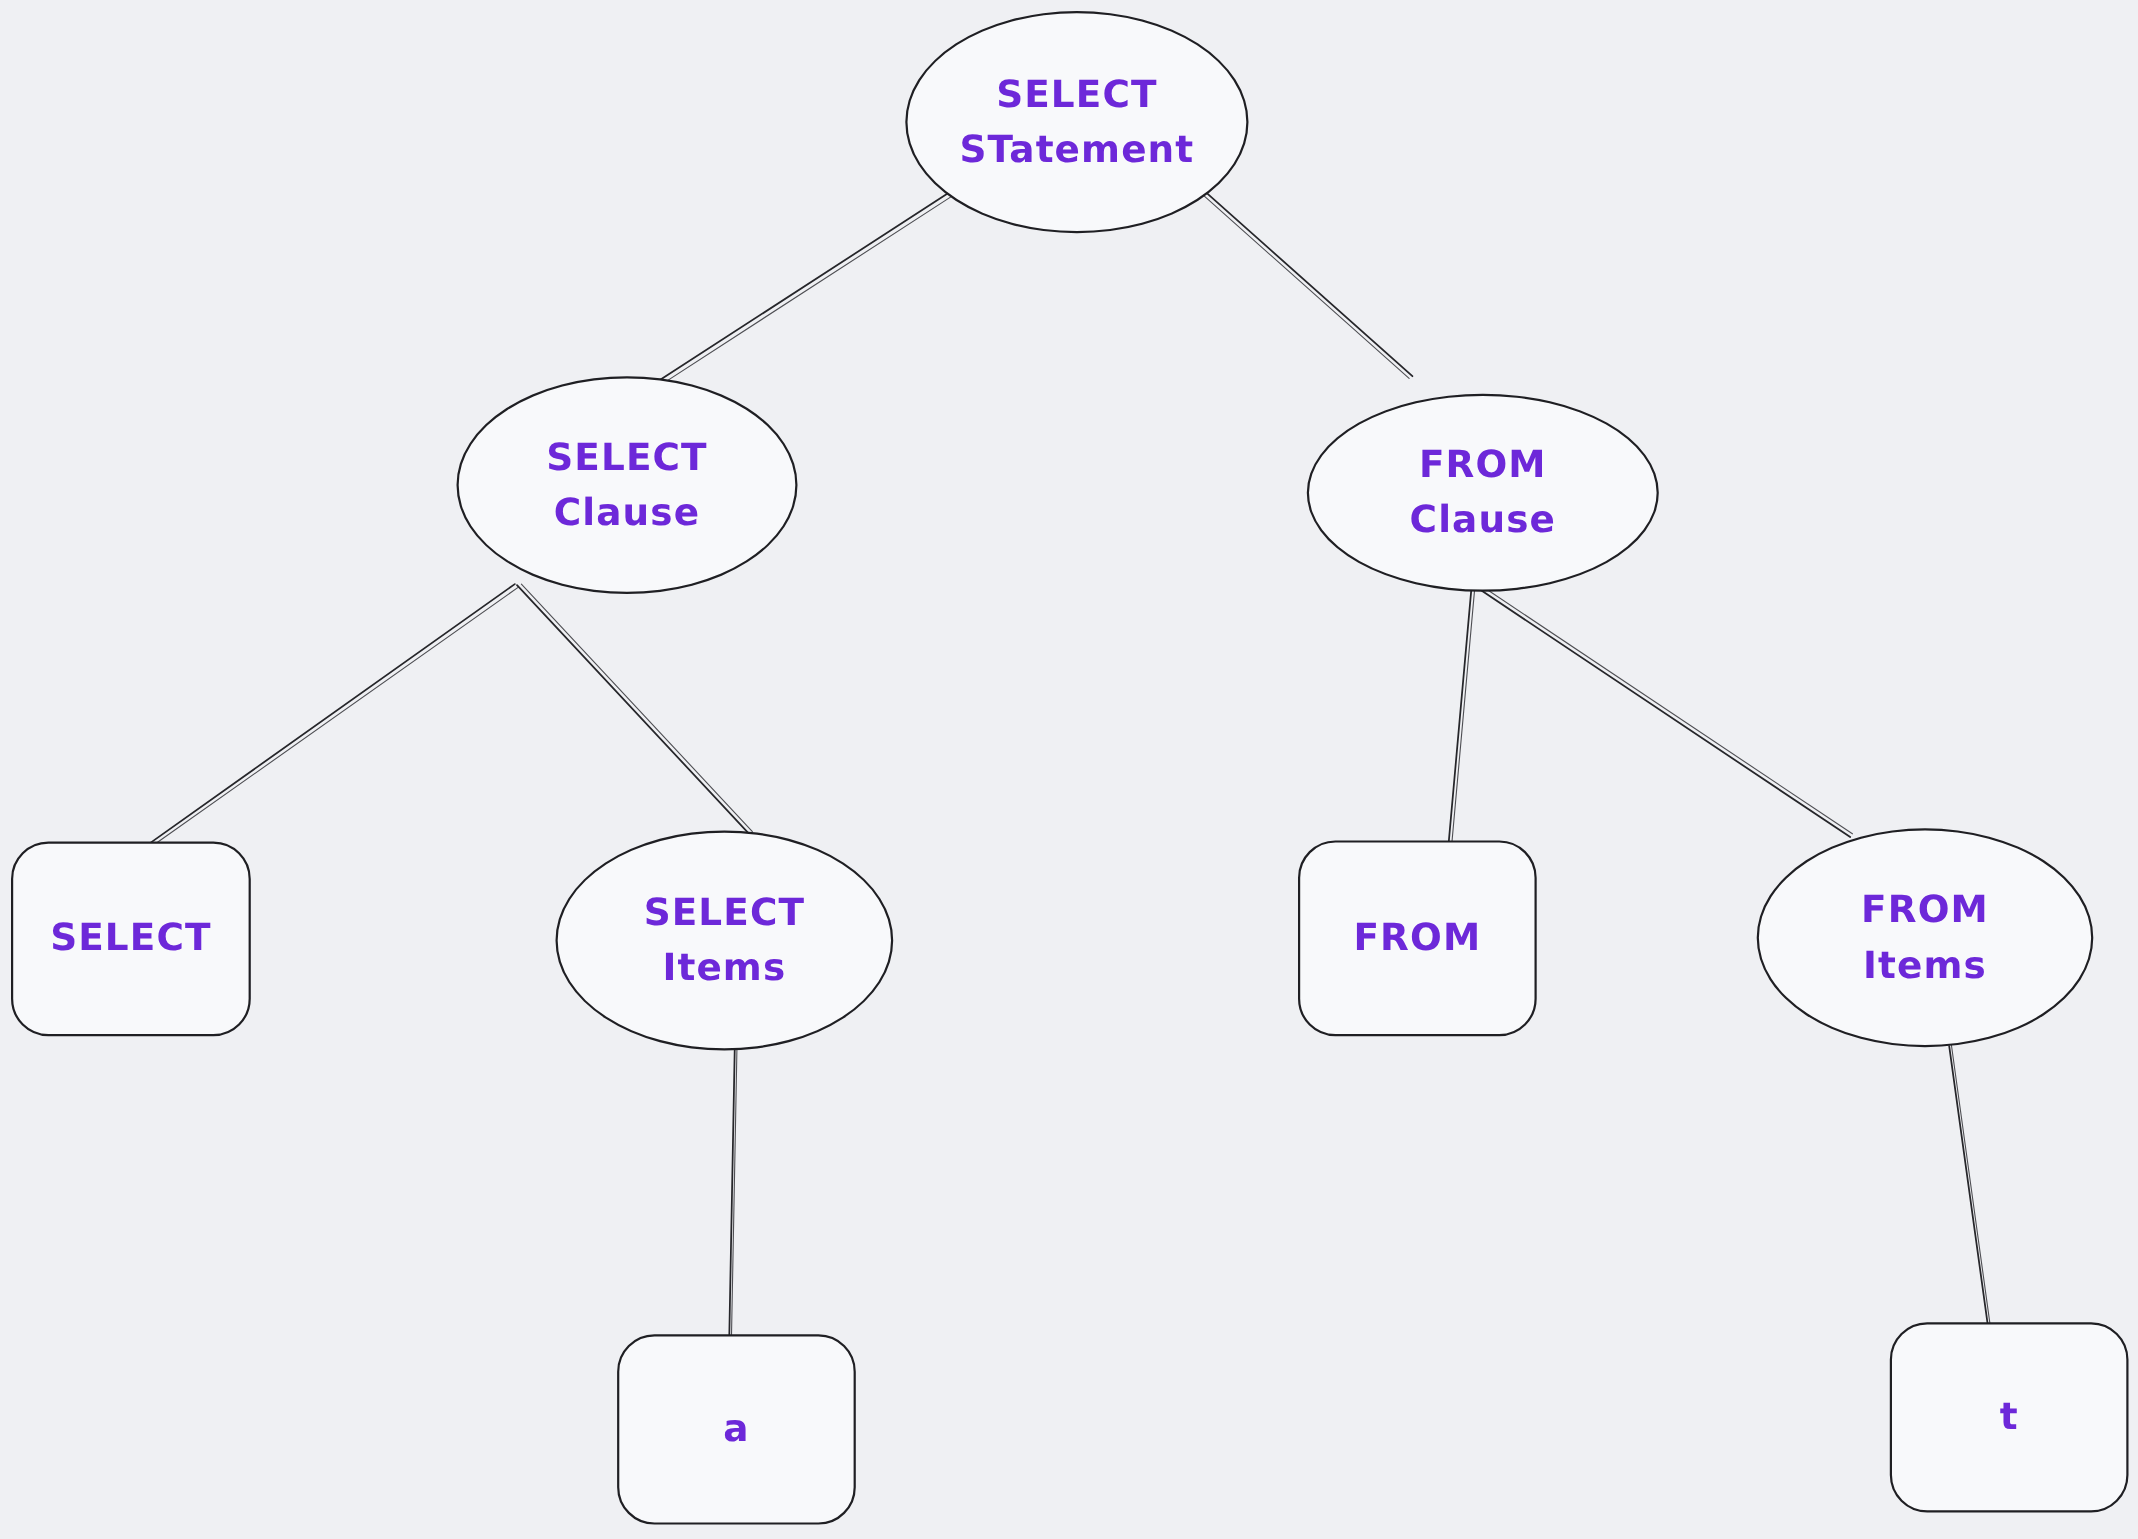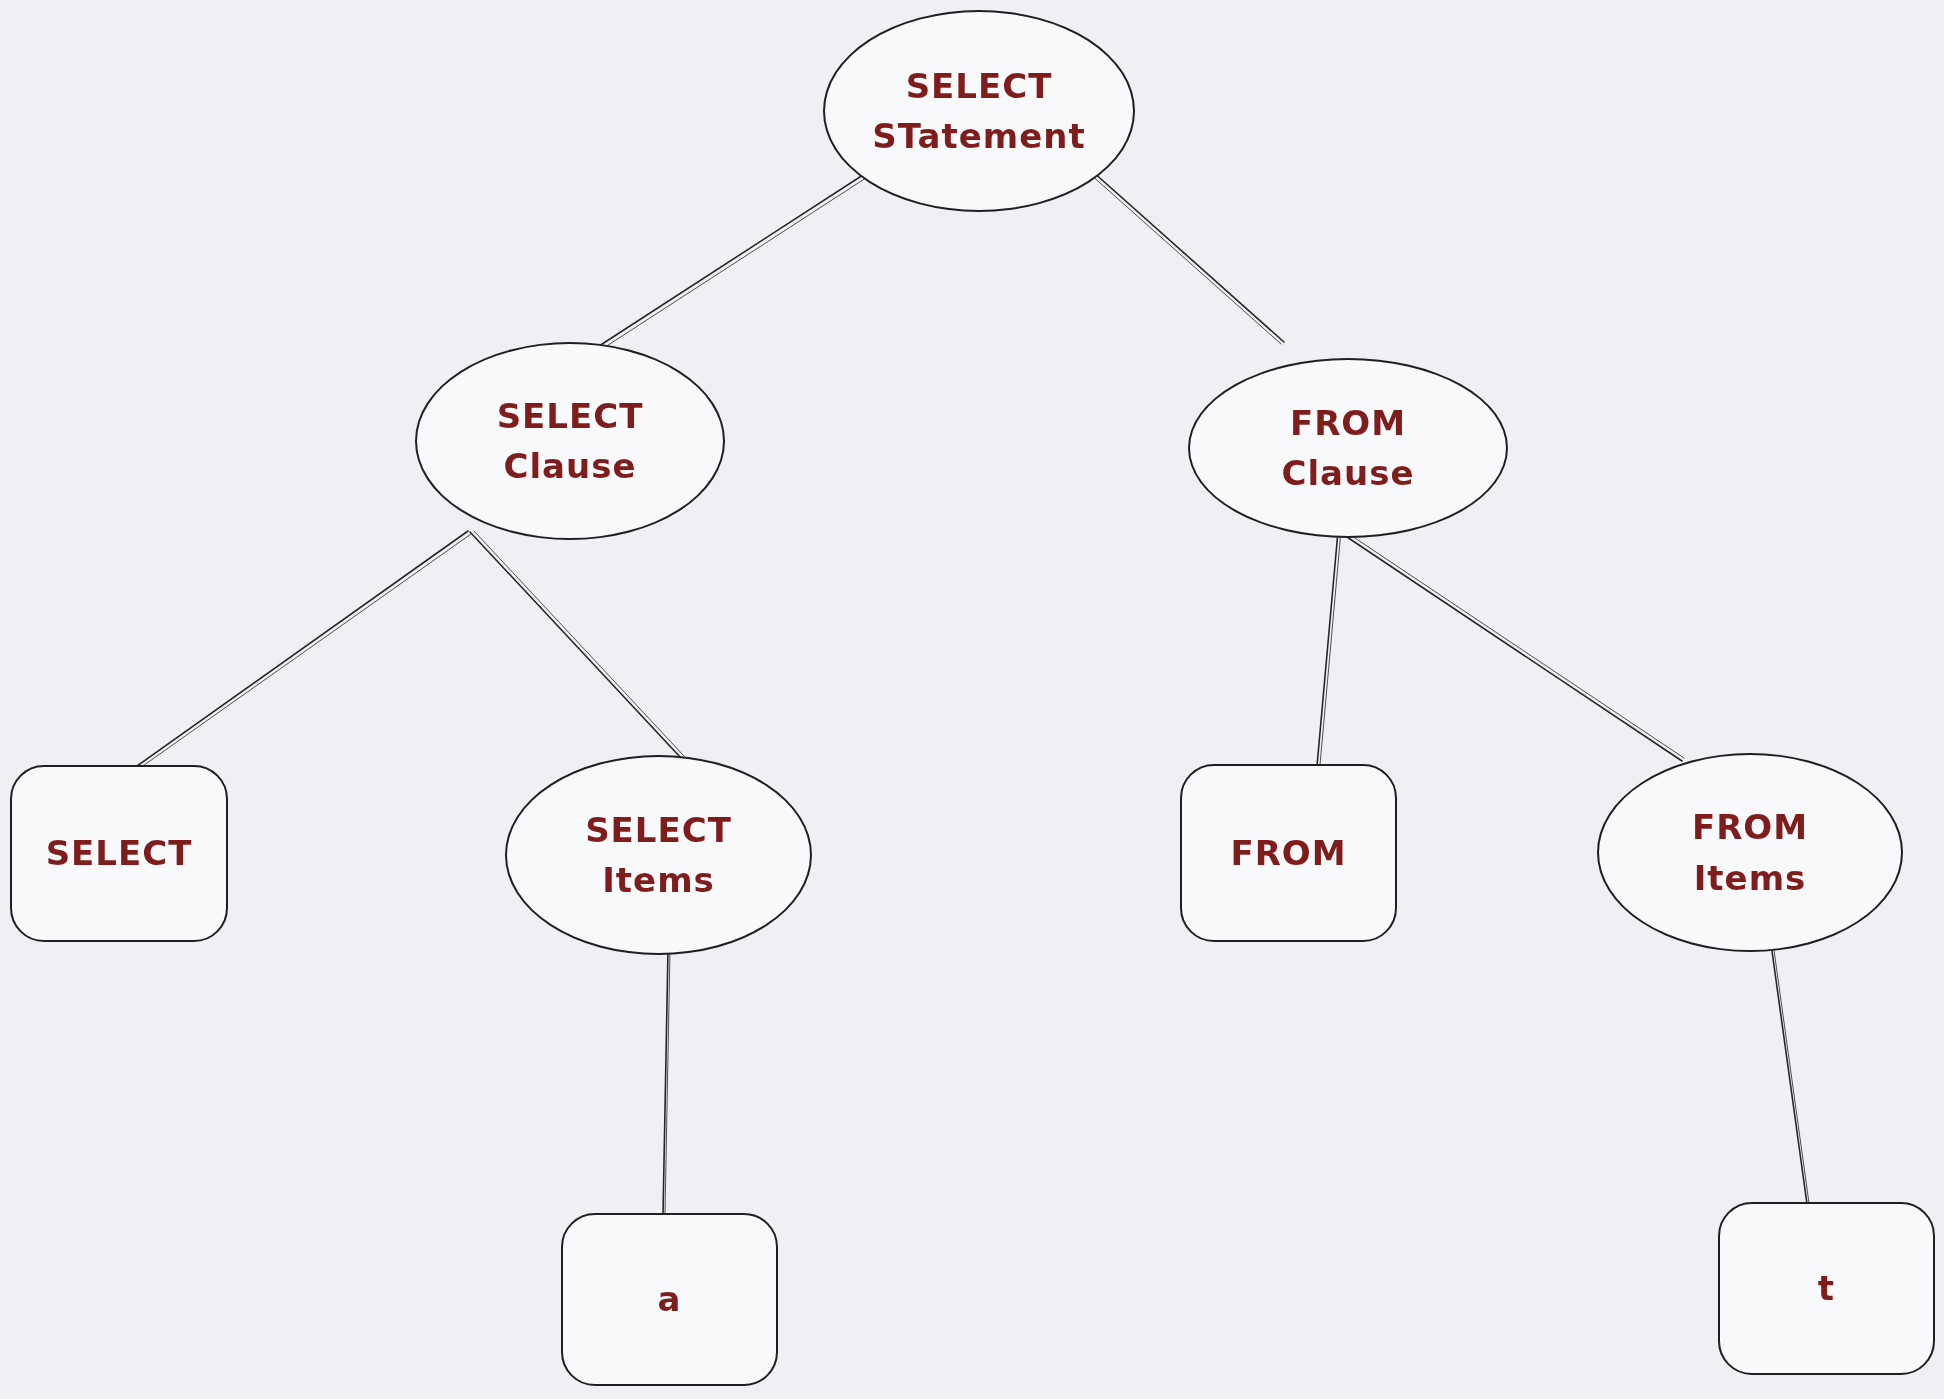--- a/index.html
+++ b/index.html
@@ -33,21 +33,21 @@
   .node {
     position: absolute;
     z-index: 2;
     display: flex;
     align-items: center;
     justify-content: center;
     text-align: center;
     box-sizing: border-box;
     background: #f8f9fb;
     border: 2.5px solid #1f1f23;
-    color: #7f1d1d;
+    color: #6d28d9;
     font-weight: 700;
     font-size: 34px;
     letter-spacing: 1px;
     line-height: 1.48;
   }
   .node.ellipse { border-radius: 50%; }
   .node.rect    { border-radius: 34px; }
   .node .label  {
     white-space: pre-line;
     pointer-events: none;

